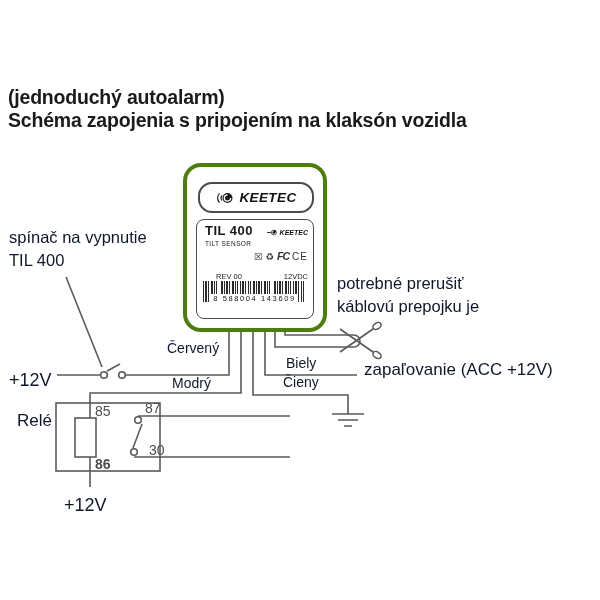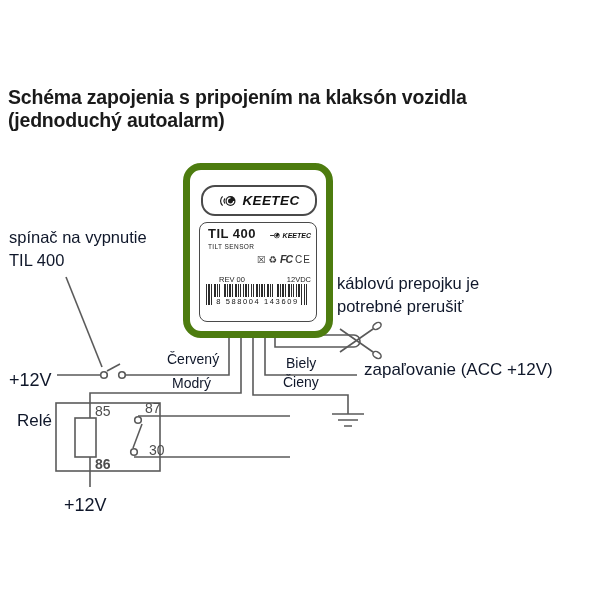--- a/index.html
+++ b/index.html
@@ -9,21 +9,21 @@
   .title{font-size:19.5px;font-weight:bold;line-height:23px;letter-spacing:-0.2px;color:#1a1a1a;}
   .lbl{color:#0f172a;}
   .note{font-size:16.5px;line-height:23px;}
   .wirelbl{font-size:14px;}
   .biglbl{font-size:18px;margin-top:8px;}
   .midlbl{font-size:17px;}
   .pinlbl{font-size:14px;color:#4d4d4d;}
   svg.overlay{position:absolute;left:0;top:0;pointer-events:none;}
   
   .device{position:absolute;left:183px;top:163px;width:136px;height:161px;
-          border:7px solid #4d7c0f;border-radius:18px;background:#fff;}
+          border:4px solid #4d7c0f;border-radius:18px;background:#fff;}
   .logo-plate{position:absolute;left:11px;top:15px;width:112px;height:27px;
           border:2px solid #4a4a4a;border-radius:14px;display:flex;align-items:center;
           justify-content:center;gap:4px;}
   .brand-text{font-size:13.5px;font-weight:bold;font-style:italic;letter-spacing:.4px;color:#111;}
   .label-plate{position:absolute;left:9px;top:52px;width:116px;height:98px;
           border:1.5px solid #4a4a4a;border-radius:8px;}
   .model{position:absolute;left:8px;top:3px;font-size:13px;font-weight:bold;letter-spacing:.5px;color:#1a1a1a;}
   .ptype{position:absolute;left:8px;top:20px;font-size:6.5px;letter-spacing:.4px;color:#222;}
   .mini-logo{position:absolute;right:5px;top:8px;display:flex;align-items:center;gap:2px;}
   .mini-logo-text{font-size:7px;font-weight:bold;font-style:italic;color:#111;}
@@ -38,22 +38,22 @@
         #2b2b2b 5px 5.8px,#fff 5.8px 7.6px,#2b2b2b 7.6px 9.6px,#fff 9.6px 10.6px);}
   .barcode-digits{position:absolute;left:0;bottom:-3px;width:100%;text-align:center;}
   .barcode-digits span{font-size:7.5px;letter-spacing:1.6px;color:#111;background:#fff;padding:0 2px;}
 </style>
 </head>
 <body>
 
 <div id="canvas">
 
   <div class="abs title" style="left:8px;top:86px;width:480px;">
+    <div>(jednoduchý autoalarm)</div>
     <div>Schéma zapojenia s pripojením na klaksón vozidla</div>
-    <div>(jednoduchý autoalarm)</div>
   </div>
 
   <svg class="overlay" width="600" height="600" viewBox="0 0 600 600">
     <g stroke="#5a5a5a" stroke-width="1.6" fill="none">
 
       <path d="M66,277 L102,367"></path>
 
       <path d="M57,375 H100 M126,375 H229 V328"></path>
       <circle cx="104" cy="375" r="3.3" fill="#fff"></circle>
       <circle cx="122" cy="375" r="3.3" fill="#fff"></circle>
@@ -122,28 +122,28 @@
       </div>
     </div>
   </div>
 
   <div class="abs lbl note" style="left:9px;top:226px;">
     <div>spínač na vypnutie</div>
     <div>TIL 400</div>
   </div>
 
   <div class="abs lbl biglbl" style="left:9px;top:362px;">+12V</div>
-  <div class="abs lbl wirelbl" style="left:167px;top:351px;">Červený</div>
+  <div class="abs lbl wirelbl" style="left:167px;top:340px;">Červený</div>
   <div class="abs lbl wirelbl" style="left:172px;top:375px;">Modrý</div>
   <div class="abs lbl wirelbl" style="left:286px;top:355px;">Biely</div>
   <div class="abs lbl wirelbl" style="left:283px;top:374px;">Čieny</div>
 
   <div class="abs lbl note" style="left:337px;top:272px;">
+    <div>potrebné prerušiť</div>
     <div>káblovú prepojku je</div>
-    <div>potrebné prerušiť</div>
   </div>
 
   <div class="abs lbl midlbl" style="left:364px;top:360px;">zapaľovanie (ACC +12V)</div>
 
   <div class="abs lbl midlbl" style="left:17px;top:411px;">Relé</div>
   <div class="abs pinlbl" style="left:95px;top:403px;">85</div>
   <div class="abs pinlbl" style="left:95px;top:456px;font-weight:bold;">86</div>
   <div class="abs pinlbl" style="left:145px;top:400px;">87</div>
   <div class="abs pinlbl" style="left:149px;top:442px;">30</div>
   <div class="abs lbl biglbl" style="left:64px;top:487px;">+12V</div>

